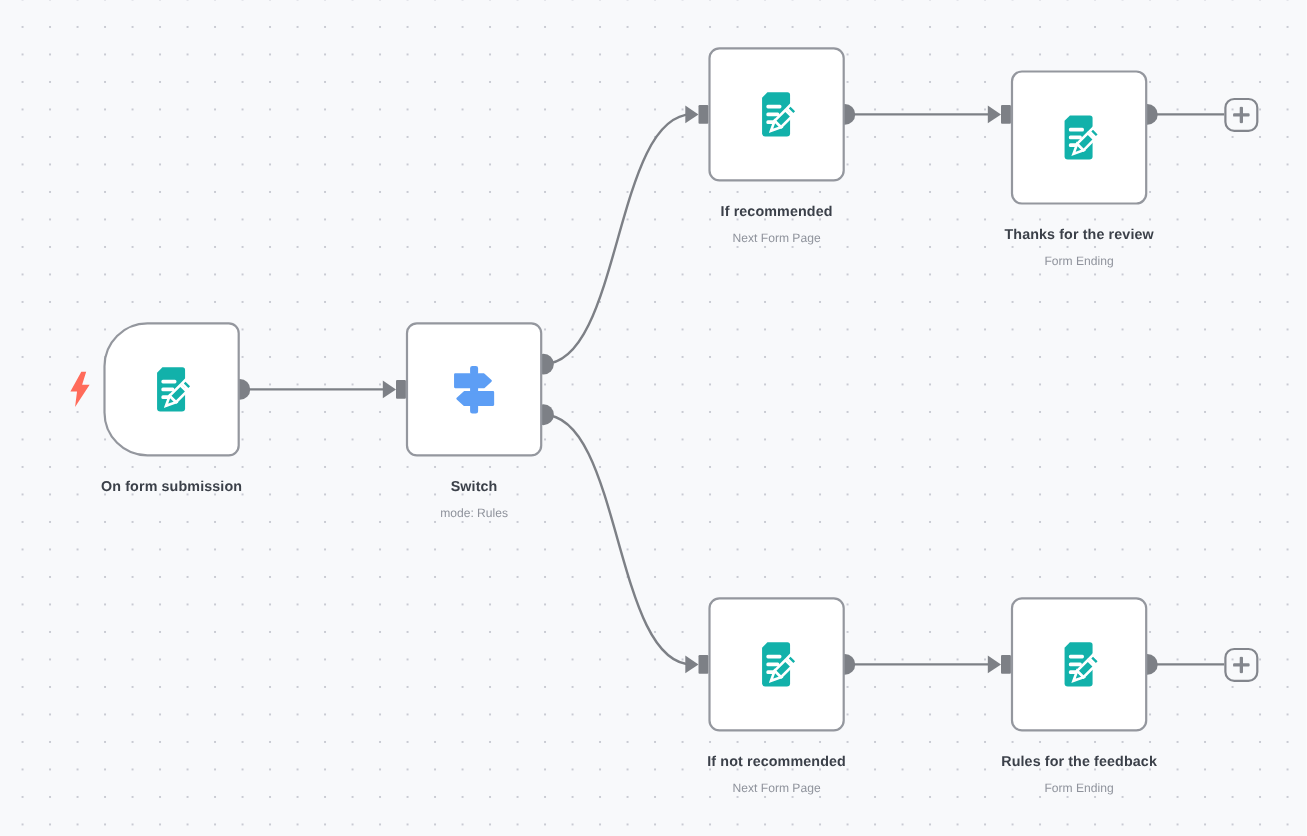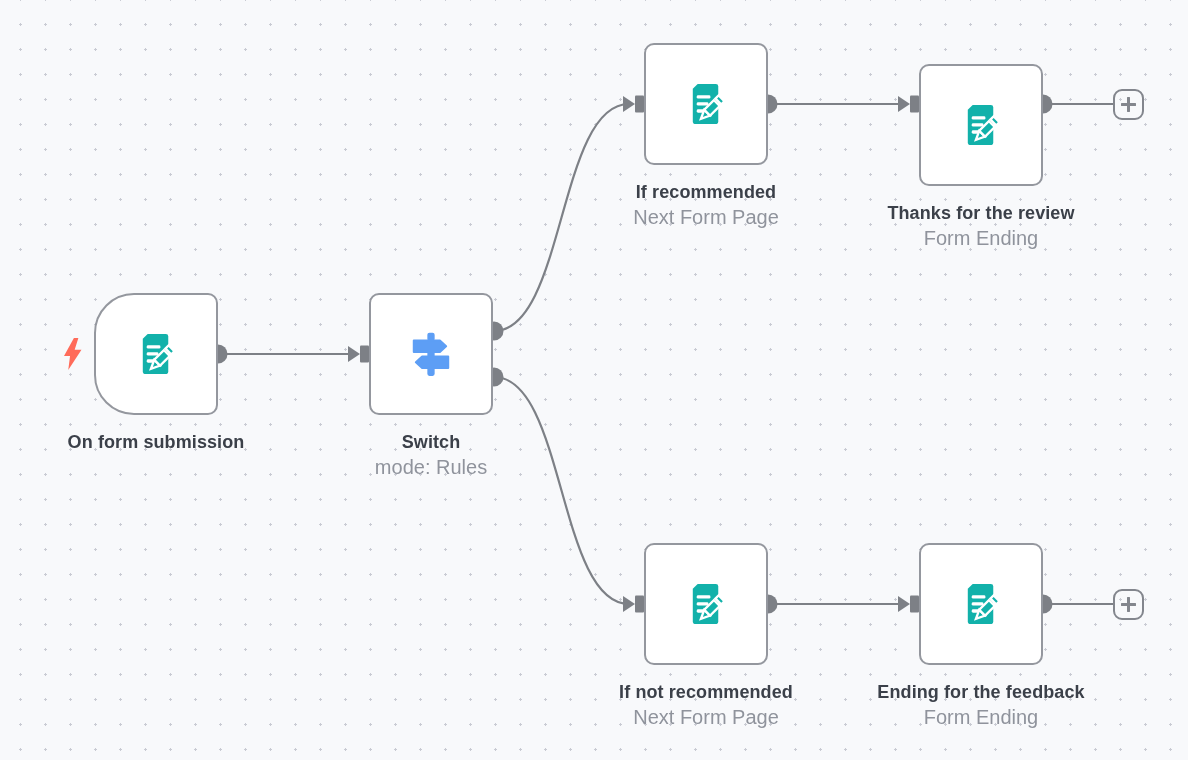--- a/index.html
+++ b/index.html
@@ -45,22 +45,22 @@
     cursor:pointer;
   }
   .box.trigger{border-radius:40px 10px 10px 40px;}
   .bolt{position:absolute;left:-35px;top:50%;transform:translateY(-50%);line-height:0;}
   .nicon{line-height:0;}
 
   .nlabel{
     position:absolute;top:136px;left:50%;transform:translateX(-50%);
     text-align:center;white-space:nowrap;
   }
-  .ntitle{font-size:18px;font-weight:700;color:var(--title);line-height:26px;letter-spacing:.1px;}
-  .nsub{font-size:20px;font-weight:400;color:var(--subtitle);line-height:25px;}
+  .ntitle{font-size:13px;font-weight:700;color:var(--title);line-height:26px;letter-spacing:.1px;}
+  .nsub{font-size:11px;font-weight:400;color:var(--subtitle);line-height:25px;}
 
   .plus{
     position:absolute;width:31px;height:31px;
     border:2.5px solid #83868d;border-radius:9px;
     background:transparent;
     display:flex;align-items:center;justify-content:center;
     cursor:pointer;line-height:0;
   }
   .plus1{left:1113px;top:89px;}
   .plus2{left:1113px;top:589px;}
@@ -230,21 +230,21 @@
           <rect x="14" y="28.9" width="11" height="3.4" rx="1.4" fill="#fff"></rect>
           <g transform="rotate(-45 19 38)" stroke="#fff" stroke-width="2.4" fill="var(--teal)">
             <polygon points="18,38 27,33.8 27,42.2"></polygon>
             <rect x="27" y="33.8" width="14" height="8.4"></rect>
             <rect x="43.2" y="33.8" width="4.6" height="8.4"></rect>
           </g>
         </svg>
       </span>
     </div>
     <div class="nlabel">
-      <div class="ntitle">Ending for the feedback</div>
+      <div class="ntitle">Rules for the feedback</div>
       <div class="nsub">Form Ending</div>
     </div>
   </div>
 
   <div class="plus plus1">
     <span>
       <svg width="15" height="15" viewBox="0 0 15 15">
         <path d="M7.5 1 V14 M1 7.5 H14" stroke="#83868d" stroke-width="3" stroke-linecap="round"></path>
       </svg>
     </span>

